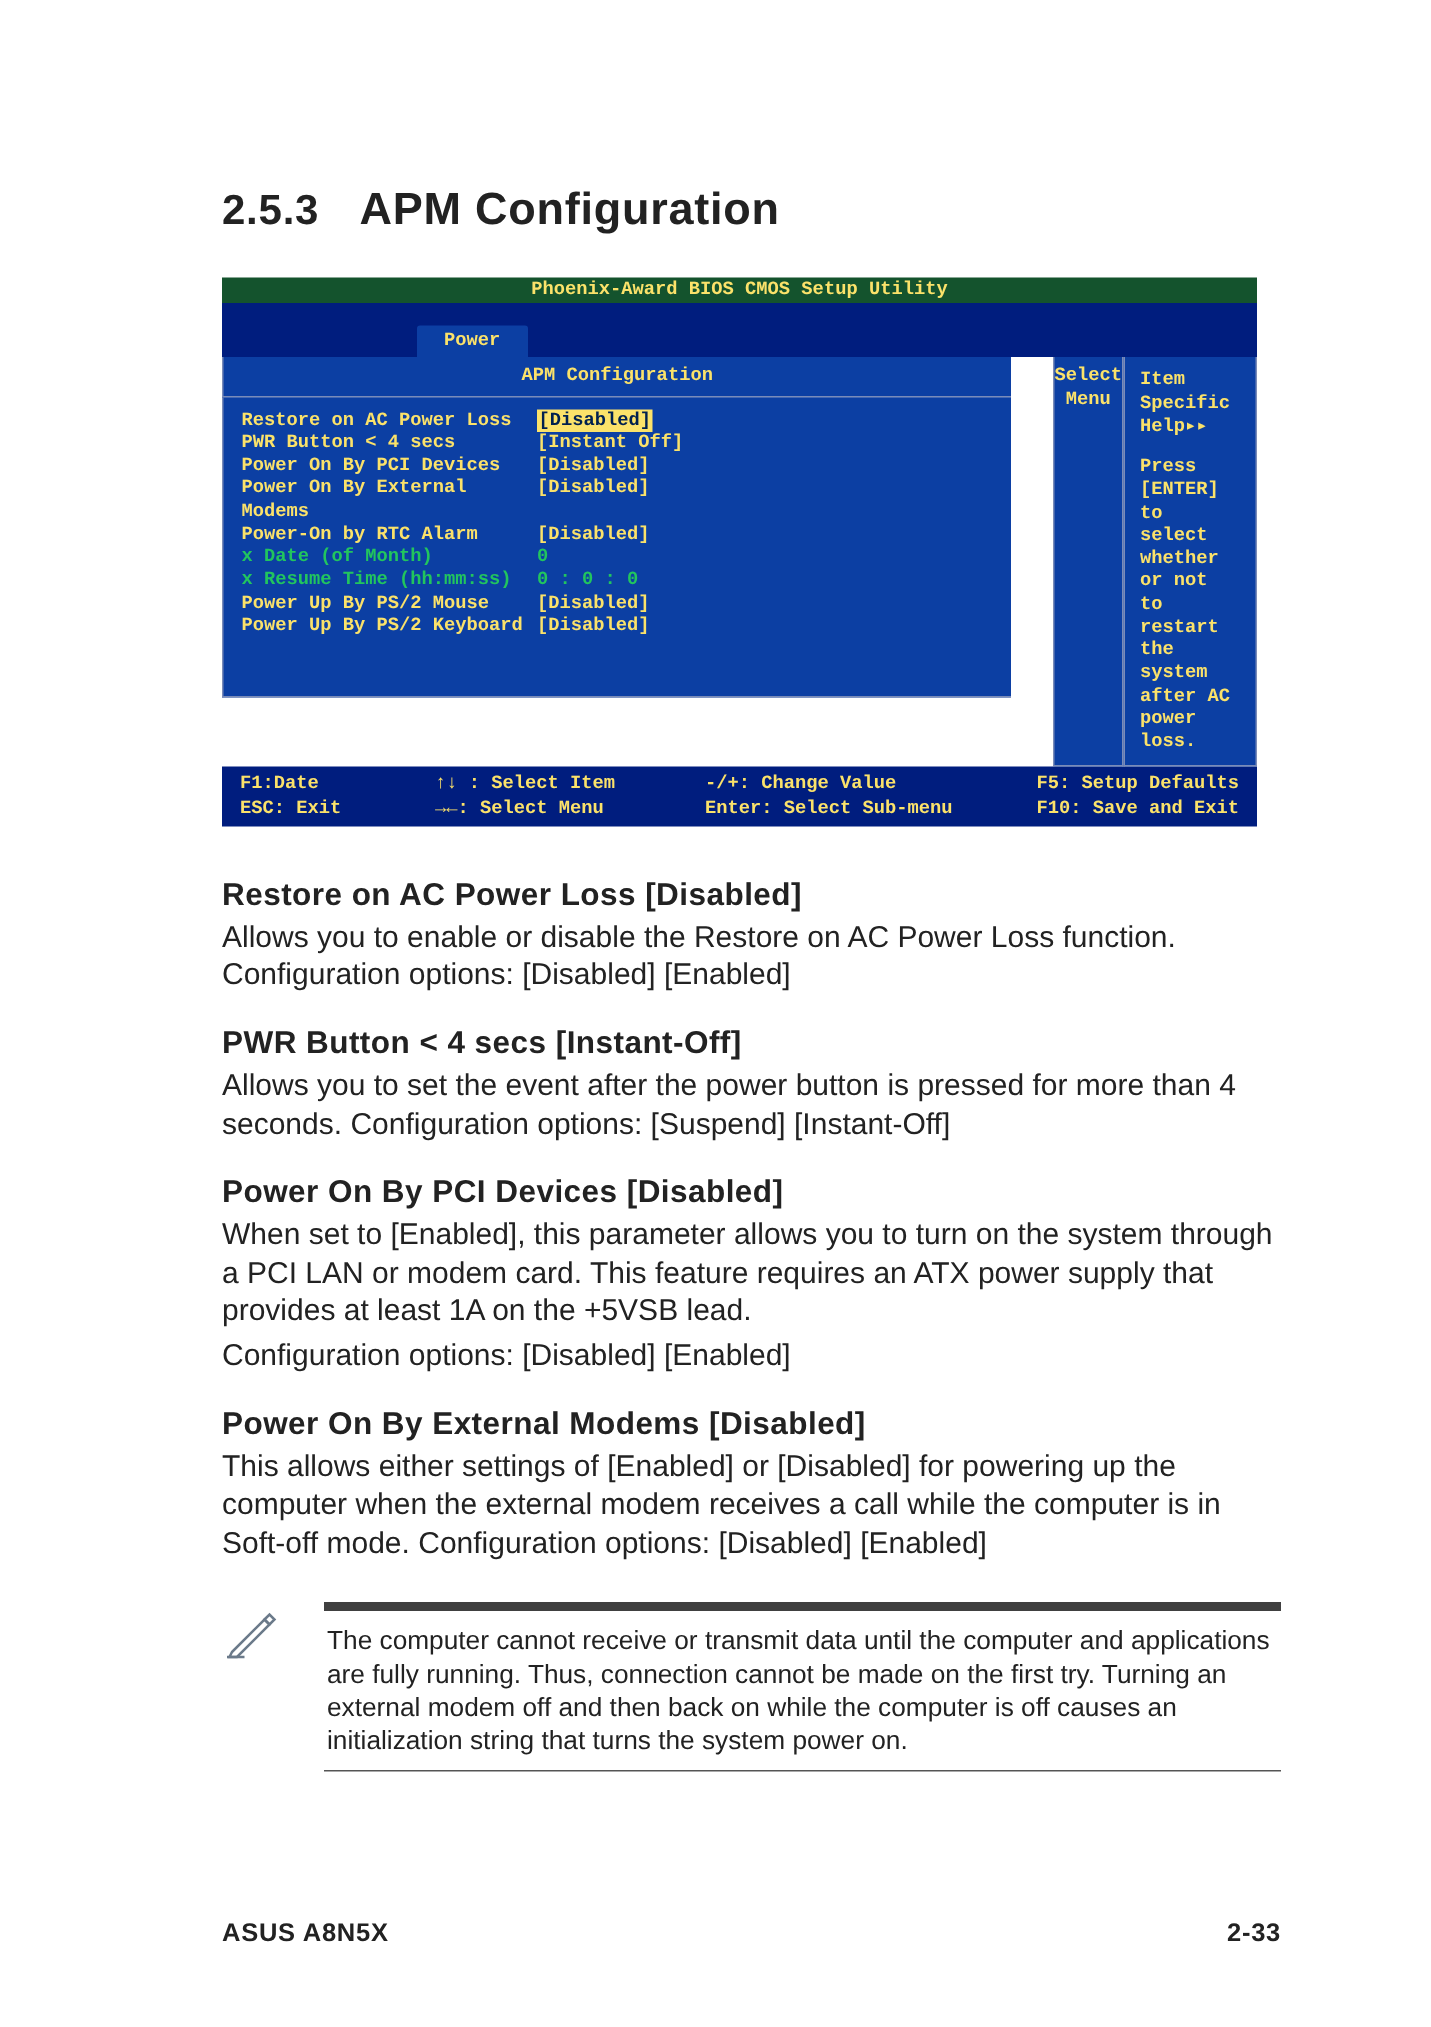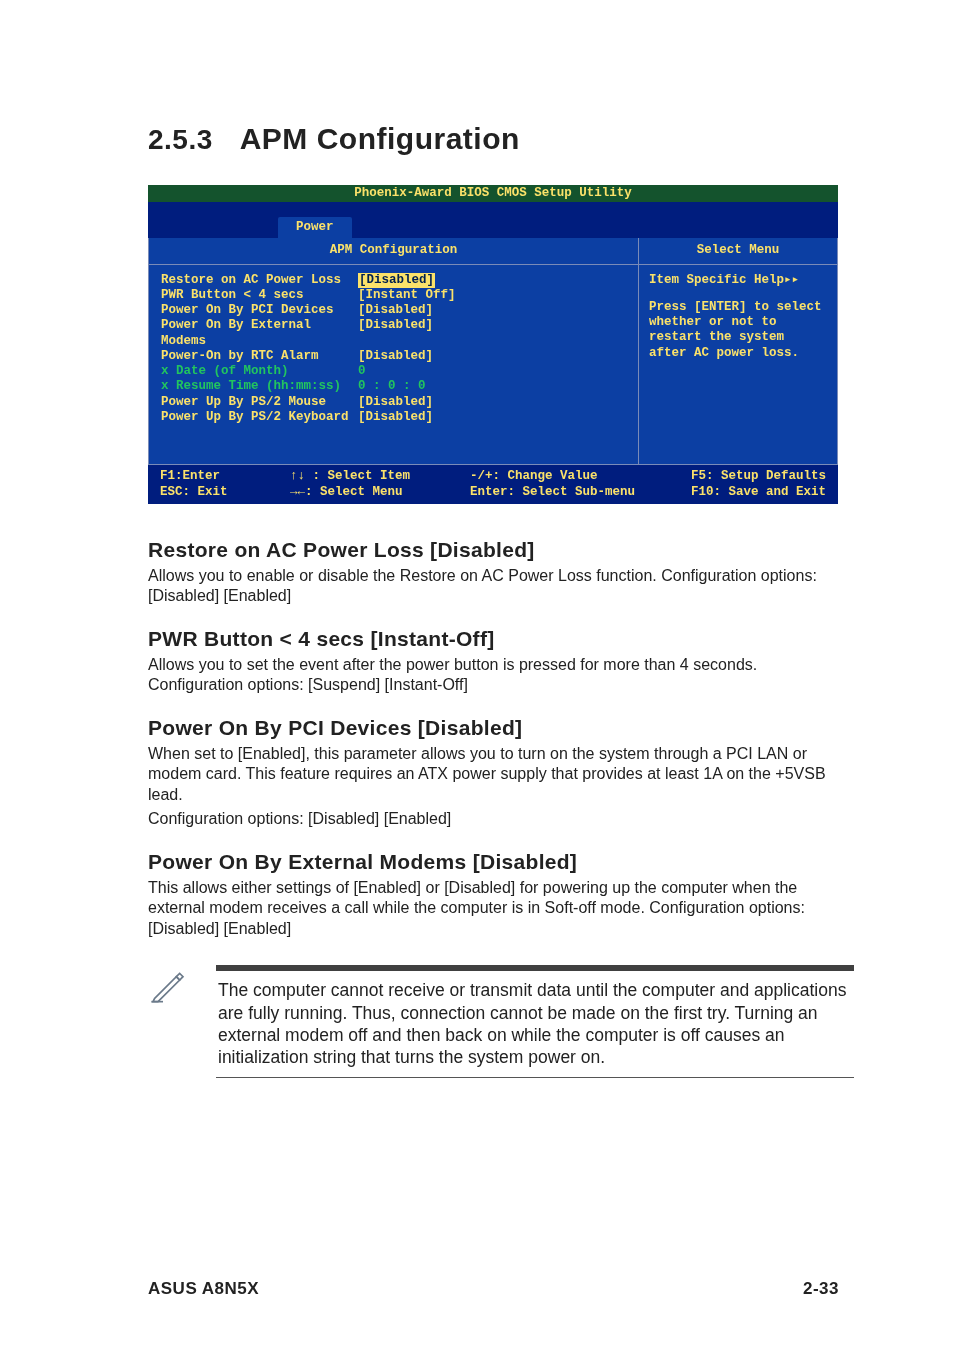--- a/index.html
+++ b/index.html
@@ -44,23 +44,24 @@
     border-top-left-radius: 2px;
     border-top-right-radius: 2px;
   }
   .bios-cols { display: flex; }
   .bios-left {
     flex: 1;
     display: flex;
     flex-direction: column;
   }
   .bios-right {
-    width: 200px;
-    display: flex;
-    flex-direction: column;
+    width: 164px;
+    display: flex;
+    flex-direction: row;
+    padding-left: 28px;
   }
   .col-head {
     background: #0c3fa3;
     color: #fbe26a;
     text-align: center;
     padding: 5px 0;
     border: 1px solid #7a8bb8;
     border-top: none;
     font-weight: bold;
   }
@@ -92,21 +93,21 @@
   .bios-legend .rt { text-align: right; }
 
   
   h2.sub {
     font-size: 21px;
     font-weight: 800;
     margin: 20px 0 4px 0;
     letter-spacing: 0.3px;
   }
   p.desc {
-    font-size: 16px;
+    font-size: 20px;
     line-height: 1.28;
     margin-bottom: 4px;
   }
 
   
   .note-wrap {
     display: flex;
     margin-top: 26px;
     gap: 28px;
     align-items: flex-start;
@@ -120,21 +121,21 @@
     padding: 8px 2px;
     font-size: 17.5px;
     line-height: 1.28;
   }
 
   
   .footer {
     position: absolute;
     bottom: 52px;
     left: 148px;
-    right: 115px;
+    right: 100px;
     display: flex;
     justify-content: space-between;
     font-size: 17px;
     font-weight: 800;
     letter-spacing: 0.5px;
   }
 </style>
 </head>
 <body>
 
@@ -193,21 +194,21 @@
     <div class="bios-right">
       <div class="col-head">Select Menu</div>
       <div class="bios-body cy">
         <div><span>Item Specific Help</span><span class="arrows">▸▸</span></div>
         <div style="height:12px"></div>
         <div>Press [ENTER] to select whether or not to restart the system after AC power loss.</div>
       </div>
     </div>
   </div>
   <div class="bios-legend">
-    <span>F1:Enter</span>
+    <span>F1:Date</span>
     <span>↑↓ : Select Item</span>
     <span>-/+: Change Value</span>
     <span class="rt">F5: Setup Defaults</span>
     <span>ESC: Exit</span>
     <span>→←: Select Menu</span>
     <span>Enter: Select Sub-menu</span>
     <span class="rt">F10: Save and Exit</span>
   </div>
 </div>
 

